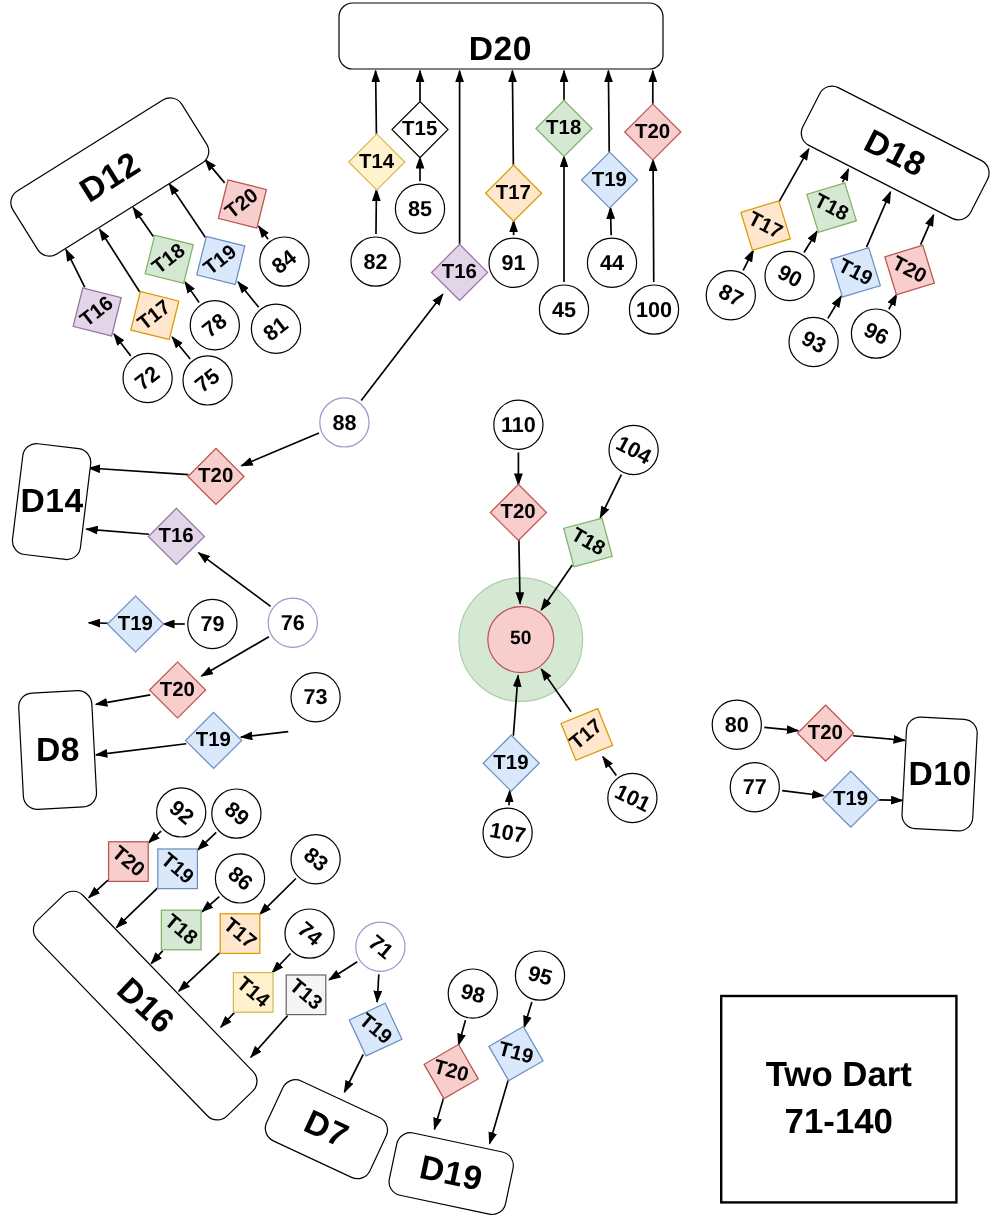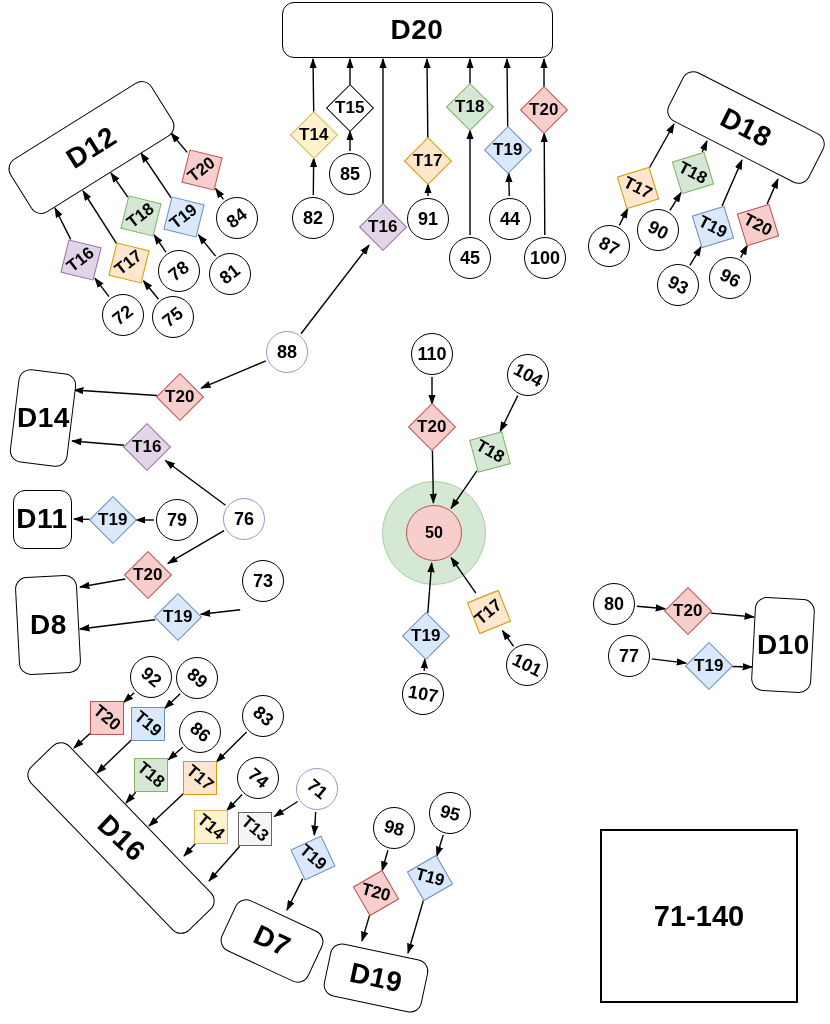--- a/index.html
+++ b/index.html
@@ -331,48 +331,46 @@
       </div>
       <div class="tnode" style="left: 296px; top: 841px; background: rgb(218, 232, 252); border-color: rgb(108, 142, 191); transform: rotate(65deg);">
         <span class="lbl" style="transform: rotate(-25deg);">T19</span>
       </div>
       <div class="tnode" style="left: 359px; top: 876px; background: rgb(248, 206, 204); border-color: rgb(184, 84, 80); transform: rotate(60deg);">
         <span class="lbl" style="transform: rotate(-45deg);">T20</span>
       </div>
       <div class="tnode" style="left: 413px; top: 861px; background: rgb(218, 232, 252); border-color: rgb(108, 142, 191); transform: rotate(60deg);">
         <span class="lbl" style="transform: rotate(-45deg);">T19</span>
       </div>
-      <div class="dbox" style="left: 281.5px; top: 2px; width: 271px; height: 56px;">
+      <div class="dbox" style="left: 281.5px; top: 2px; width: 271px; height: 56px; align-items: flex-end;">
         <span class="lbl">D20</span>
       </div>
       <div class="dbox" style="left: 7.5px; top: 115.5px; width: 167px; height: 63px; transform: rotate(-32deg);">
         <span class="lbl">D12</span>
       </div>
       <div class="dbox" style="left: 667px; top: 99.5px; width: 158px; height: 55px; transform: rotate(27deg);">
         <span class="lbl">D18</span>
       </div>
       <div class="dbox" style="left: 14px; top: 371px; width: 58px; height: 94px; transform: rotate(7deg);">
         <span class="lbl" style="transform: rotate(-7deg);">D14</span>
-      </div>
-      <div class="dbox" style="left: 12.5px; top: 489.5px; width: 59px; height: 59px;">
-        <span class="lbl">D11</span>
       </div>
       <div class="dbox" style="left: 17px; top: 576px; width: 62px; height: 98px; transform: rotate(-3deg);">
         <span class="lbl" style="transform: rotate(3deg);">D8</span>
       </div>
       <div class="dbox" style="left: 753px; top: 598px; width: 60px; height: 94px; transform: rotate(3deg);">
         <span class="lbl" style="transform: rotate(-3deg);">D10</span>
       </div>
       <div class="dbox" style="left: 7px; top: 811px; width: 228px; height: 54px; transform: rotate(46deg);">
         <span class="lbl" style="transform: rotate(-3deg);">D16</span>
       </div>
       <div class="dbox" style="left: 224px; top: 913px; width: 96px; height: 56px; transform: rotate(25deg);">
         <span class="lbl">D7</span>
       </div>
       <div class="dbox" style="left: 326px; top: 951px; width: 100px; height: 54px; transform: rotate(12deg);">
         <span class="lbl">D19</span>
       </div>
     </div>
 
   <div id="title-box">
+    <div>Two Dart</div>
     <div>71-140</div>
   </div>
 </div>
 
 </body></html>

